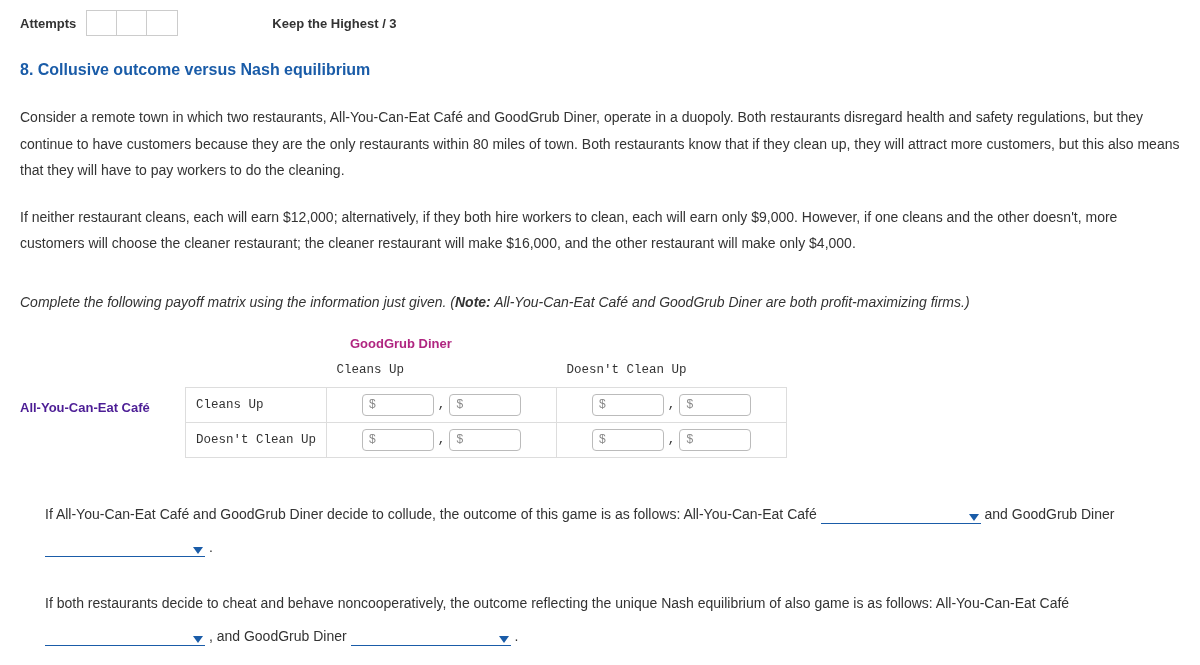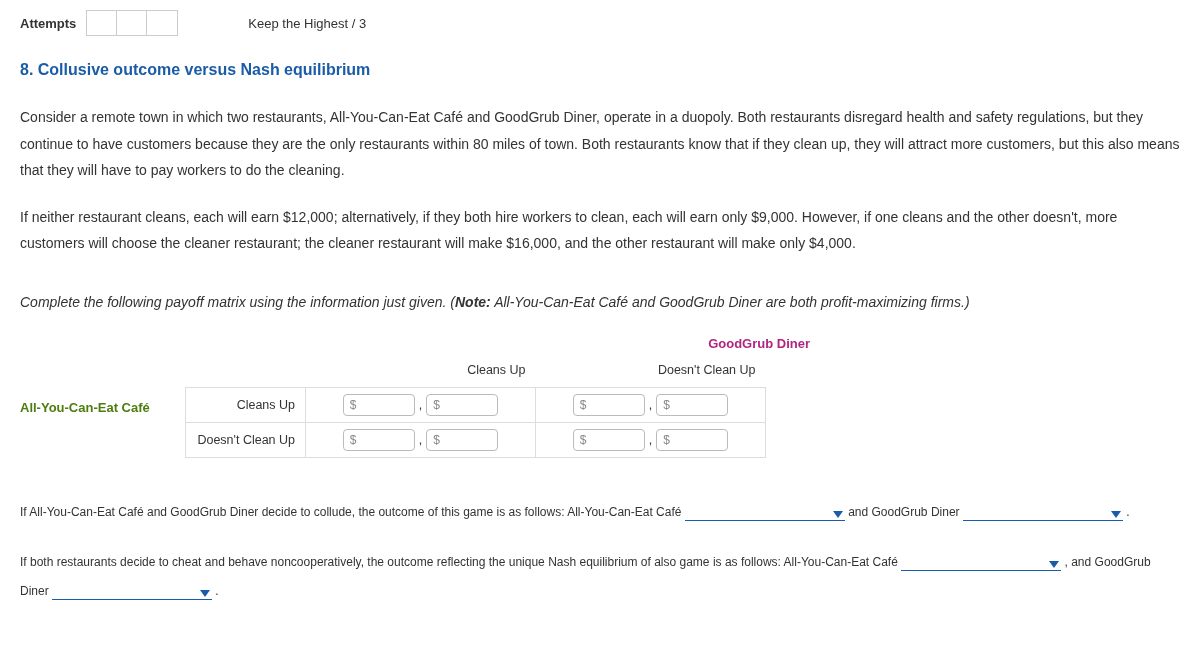--- a/index.html
+++ b/index.html
@@ -23,66 +23,67 @@
     display: flex;
     border: 1px solid #ccc;
   }
   .attempt-box {
     width: 30px;
     height: 24px;
     border-right: 1px solid #ccc;
     background: #fff;
   }
   .attempt-box:last-child { border-right: none; }
-  .keep-highest { font-weight: normal; margin-left: 60px; }
+  .keep-highest { font-weight: bold; margin-left: 84px; }
   .q-title {
     color: #1a5ca8;
     font-weight: bold;
     font-size: 16px;
     margin-bottom: 25px;
   }
   .para {
     line-height: 1.9;
     margin-bottom: 20px;
     font-size: 14px;
   }
   .instr { font-style: italic; margin-top: 32px; }
   .matrix-wrap {
     margin: 15px 0 40px 0;
   }
   .gg-header {
-    text-align: right;
+    text-align: left;
     color: #b02580;
     font-weight: bold;
     font-size: 13px;
     width: 460px;
     margin-left: 330px;
     margin-bottom: 6px;
   }
   .matrix {
     display: flex;
     align-items: center;
   }
   .row-player {
-    color: #4d7c0f;
+    color: #4c1d95;
     font-weight: bold;
     font-size: 13px;
     width: 165px;
     text-align: left;
   }
   table.payoff {
     border-collapse: collapse;
   }
   table.payoff th, table.payoff td {
     border: 1px solid #ddd;
     padding: 6px 10px;
     font-size: 12.5px;
-    text-align: right;
+    text-align: left;
     background: #fff;
     font-weight: normal;
+    font-family: Liberation Mono, monospace;
   }
   table.payoff th.col-head {
     border-top: none;
     border-left: none;
     border-right: none;
     background: transparent;
     padding-bottom: 10px;
     font-weight: normal;
   }
   table.payoff th.corner { border: none; background: transparent; }
@@ -101,22 +102,23 @@
     padding: 0 6px;
     font-size: 12px;
     display: flex;
     align-items: center;
     color: #888;
     background: #fff;
   }
   .comma { color: #333; }
   .fill-para {
     line-height: 2.4;
-    font-size: 12px;
+    font-size: 14px;
     margin-bottom: 22px;
+    margin-left: 25px;
   }
   .dd-blank {
     display: inline-flex;
     align-items: flex-end;
     justify-content: flex-end;
     width: 160px;
     border-bottom: 1px solid #1a5ca8;
     height: 18px;
     vertical-align: baseline;
     padding-right: 2px;

